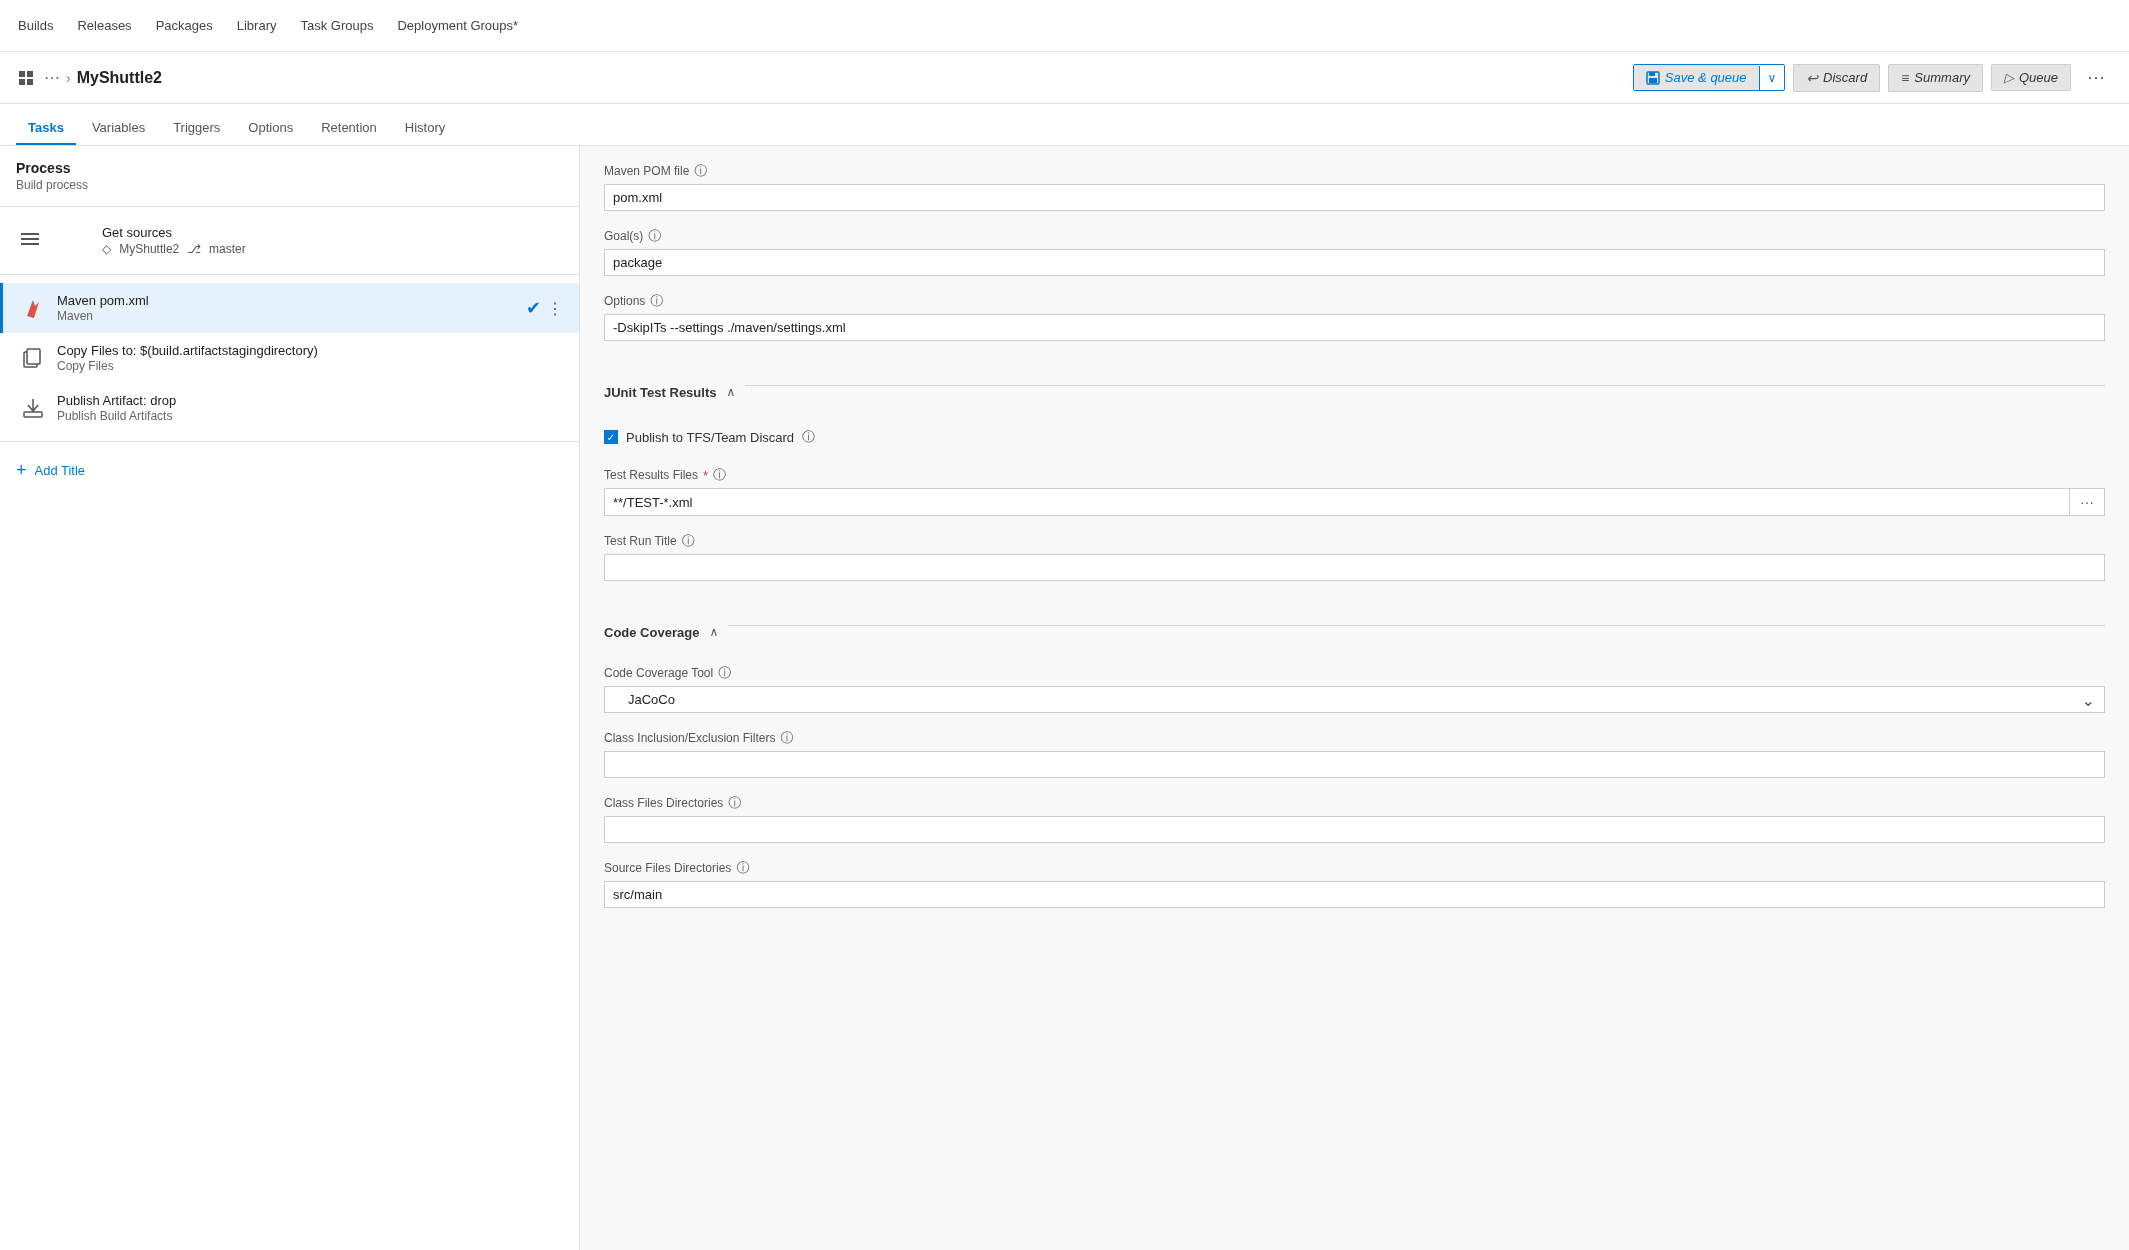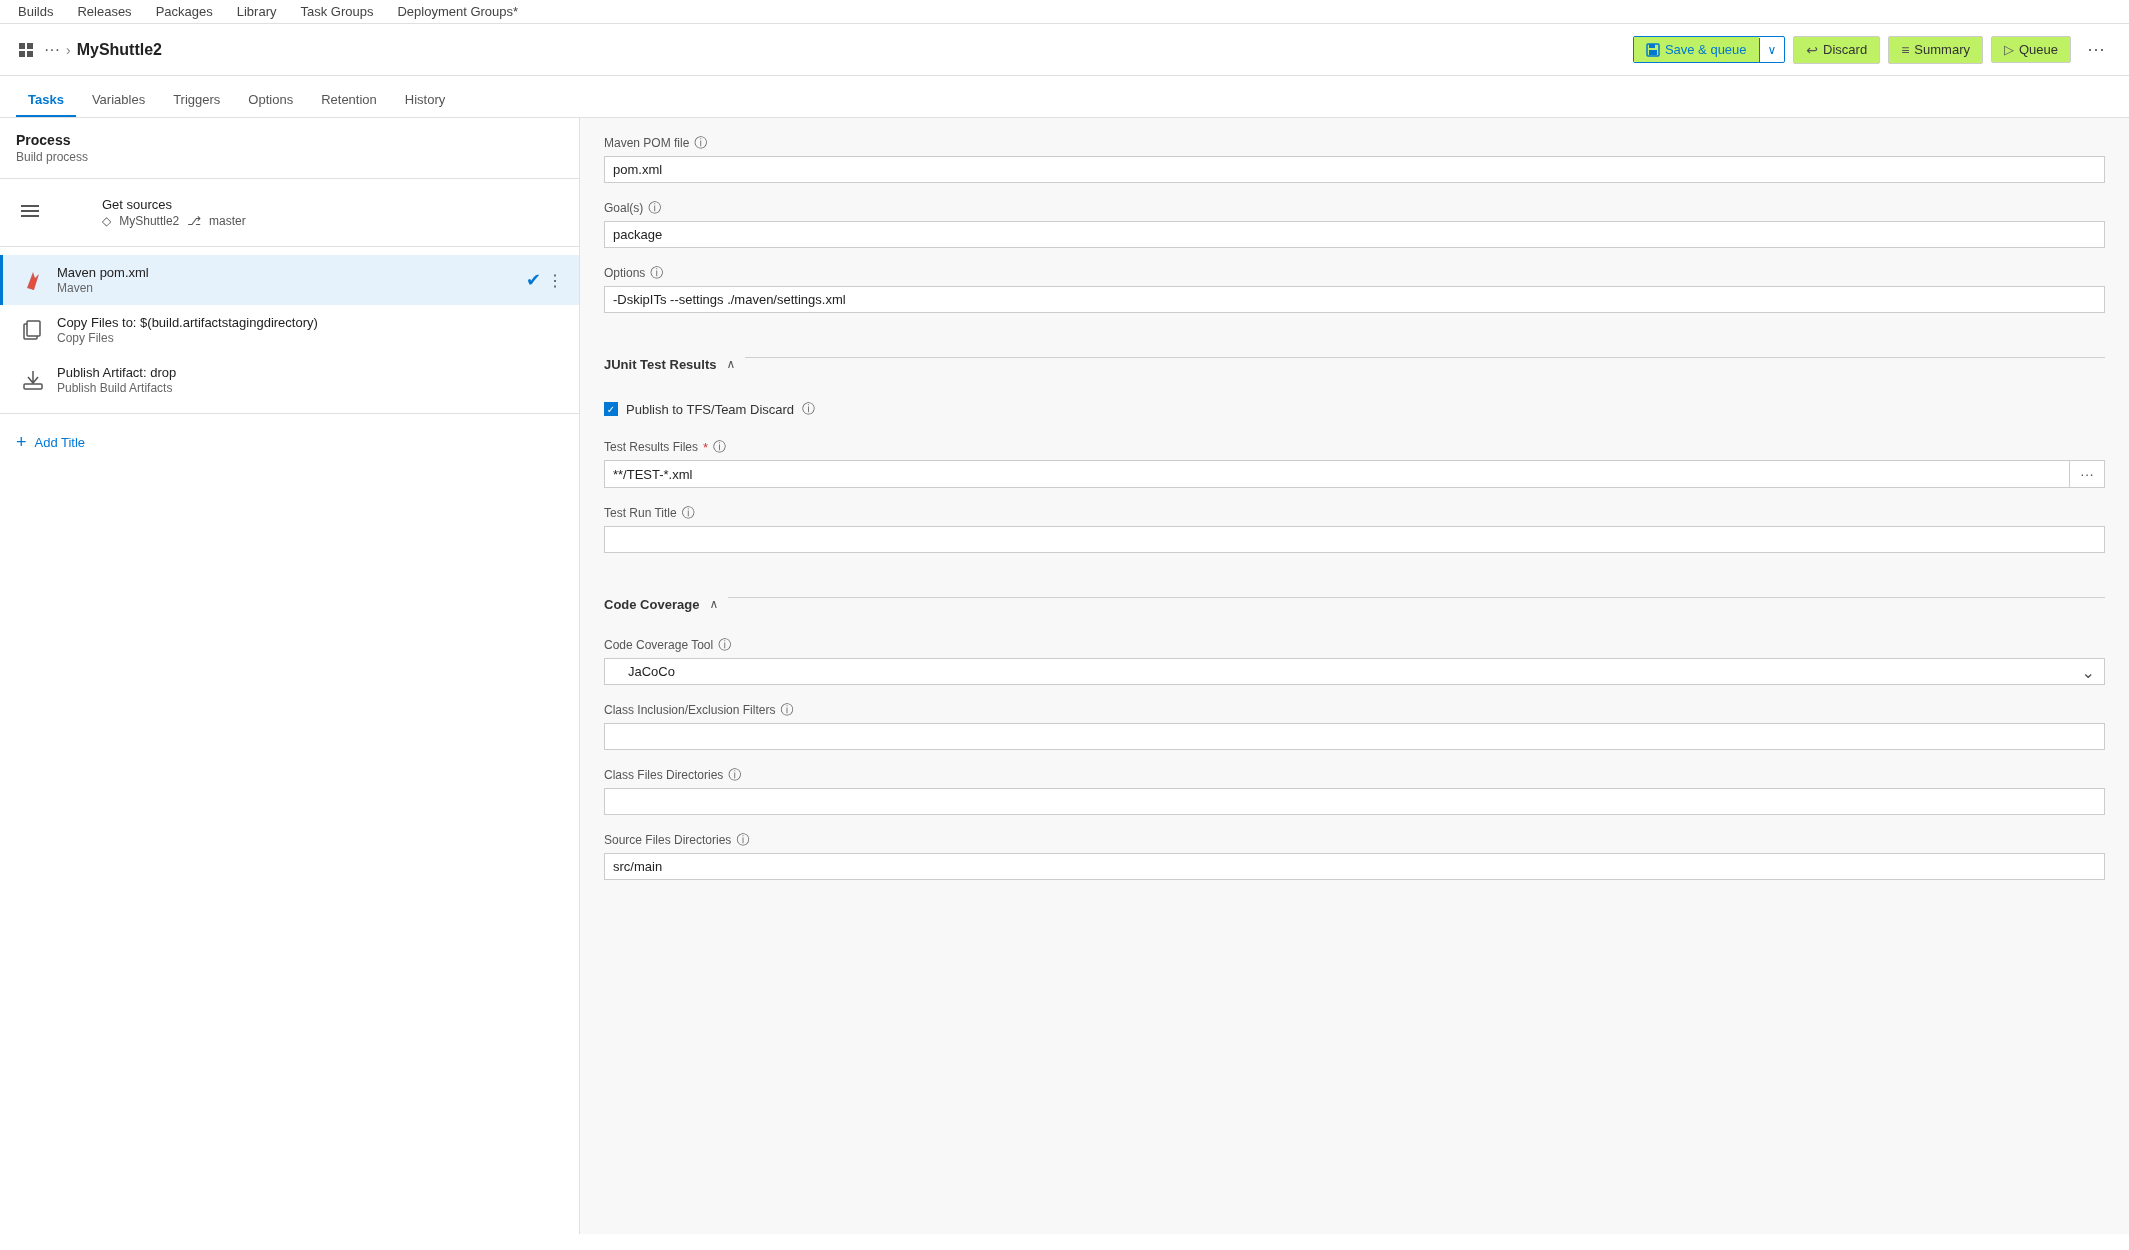--- a/index.html
+++ b/index.html
@@ -1,30 +1,30 @@
 <!DOCTYPE html>
 <html><head>
   <meta charset="utf-8">
   <style>
     * { box-sizing: border-box; margin: 0; padding: 0; }
     body { font-family: 'Segoe UI', sans-serif; font-size: 13px; color: #333; background: #fff; height: 1250px; overflow: hidden; }
 
     
-    .top-nav { display: flex; align-items: center; height: 24px; border-bottom: 1px solid #e0e0e0; padding: 0 16px; gap: 20px; background: #fff; }
+    .top-nav { display: flex; align-items: center; height: 52px; border-bottom: 1px solid #e0e0e0; padding: 0 16px; gap: 20px; background: #fff; }
     .top-nav-item { font-size: 13px; color: #444; cursor: pointer; padding: 0 2px; }
 
     
     .header-row { display: flex; align-items: center; height: 52px; padding: 0 16px; border-bottom: 1px solid #e0e0e0; background: #fff; }
     .header-left { display: flex; align-items: center; gap: 8px; flex: 1; }
     .header-icon { width: 20px; height: 20px; display: flex; align-items: center; justify-content: center; }
     .header-breadcrumb { display: flex; align-items: center; gap: 6px; }
     .breadcrumb-sep { color: #888; font-size: 14px; }
     .page-title { font-size: 16px; font-weight: 600; color: #222; }
     .header-right { display: flex; align-items: center; gap: 8px; }
-    .btn { display: flex; align-items: center; gap: 5px; padding: 5px 12px; border: 1px solid #ccc; background: #bef264; cursor: pointer; font-size: 13px; color: #333; border-radius: 2px; }
+    .btn { display: flex; align-items: center; gap: 5px; padding: 5px 12px; border: 1px solid #ccc; background: #e5e5e5; cursor: pointer; font-size: 13px; color: #333; border-radius: 2px; font-style: italic; }
     .btn-save { border: 1px solid #0078d4; color: #0078d4; }
     .dots-btn { border: none; background: none; cursor: pointer; font-size: 18px; color: #555; padding: 4px 8px; }
 
     
     .tabs-row { display: flex; align-items: flex-end; height: 42px; padding: 0 16px; border-bottom: 1px solid #e0e0e0; background: #fff; gap: 4px; }
     .tab { padding: 8px 12px; font-size: 13px; cursor: pointer; color: #555; border-bottom: 2px solid transparent; }
     .tab.active { color: #0078d4; border-bottom: 2px solid #0078d4; font-weight: 600; }
 
     
     .main-layout { display: flex; height: calc(1250px - 134px); }

